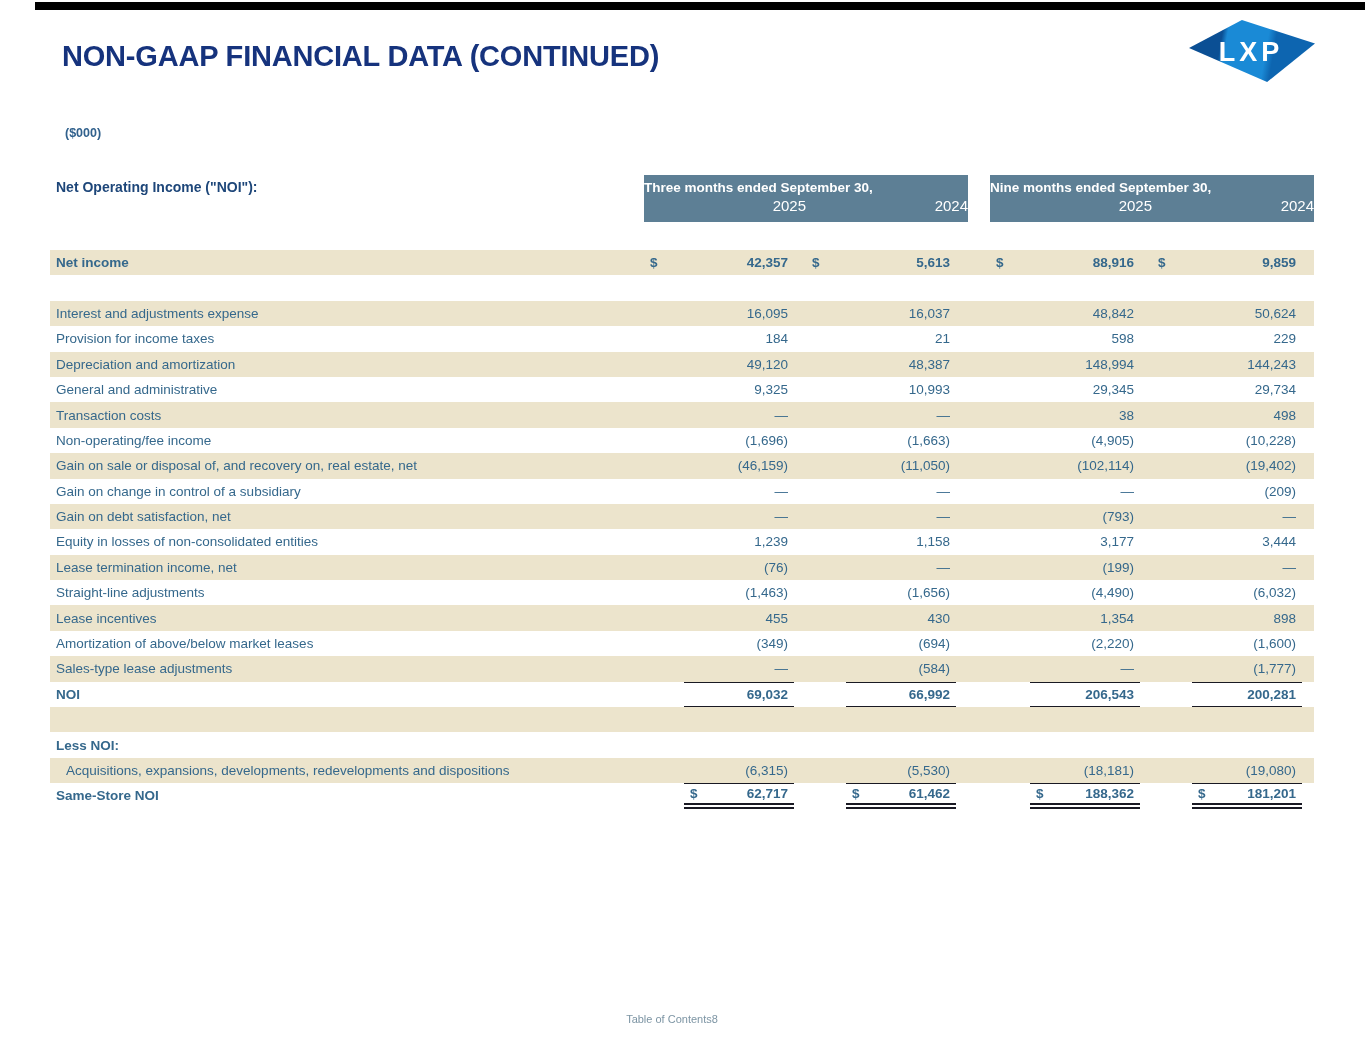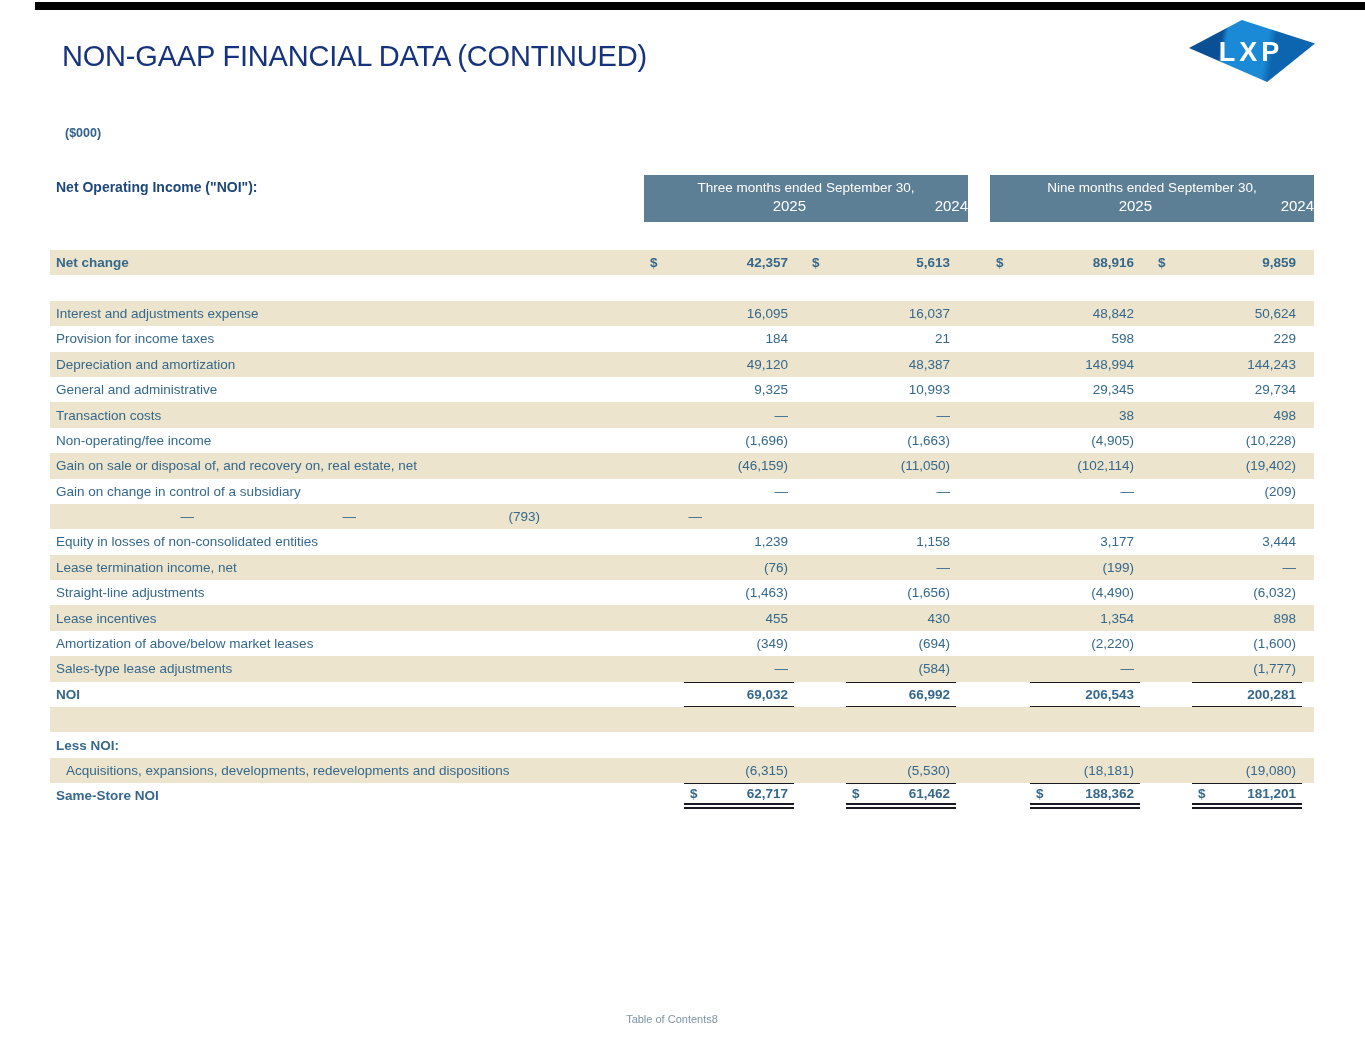--- a/index.html
+++ b/index.html
@@ -14,41 +14,41 @@
     --logo-mid:#0d65b0;
     --logo-dark:#0b4f94;
     --top-bar:#000000;
   }
   *{margin:0;padding:0;box-sizing:border-box;}
   body{background:#ffffff;font-family:"Liberation Sans",sans-serif;}
   .page{position:relative;width:1365px;height:1055px;background:#ffffff;overflow:hidden;}
 
   .top-bar{position:absolute;top:2px;left:35px;right:0;height:8px;background:var(--top-bar);}
 
-  .page-title{position:absolute;top:40px;left:62px;font-size:29px;font-weight:400;
+  .page-title{position:absolute;top:40px;left:62px;font-size:29px;font-weight:700;
     color:var(--title-navy);letter-spacing:-0.2px;white-space:nowrap;}
 
   .logo{position:absolute;top:20px;right:50px;width:126px;height:62px;text-decoration:underline;}
   .logo-gem{position:absolute;inset:0;
     clip-path:polygon(0% 45%,42% 0%,100% 38%,62% 100%);
     background:linear-gradient(100deg,var(--logo-dark) 0%,var(--logo-dark) 26%,
       var(--logo-light) 30%,var(--logo-light) 60%,var(--logo-mid) 66%,var(--logo-mid) 100%);
     display:flex;align-items:center;justify-content:center;}
   .logo-text{color:#ffffff;font-weight:700;font-size:27px;letter-spacing:4px;
     transform:translate(-1px,1px);}
 
   .currency-note{position:absolute;top:126px;left:65px;font-size:12.5px;font-weight:700;
     color:#31618d;}
 
   .noi-table{position:absolute;top:175px;left:50px;right:51px;}
   .table-header-row{display:flex;align-items:flex-start;}
   .section-label{flex:1;font-size:14px;font-weight:700;color:var(--section-navy);padding:4px 0 0 6px;}
   .col-groups{display:flex;gap:22px;}
   .band{width:324px;height:47px;background:var(--header-band);color:#ffffff;}
-  .band-title{text-align:center;font-size:13.5px;font-weight:400;padding-top:5px;}
+  .band-title{text-align:left;font-size:13.5px;font-weight:700;padding-top:5px;}
   .band-years{display:flex;}
   .band-year{width:162px;text-align:right;font-size:15px;font-weight:400;line-height:21px;}
 
   .table-body{margin-top:28px;}
   .row{display:flex;height:25.4px;align-items:center;font-size:13.5px;color:var(--table-text);}
   .row.shaded{background:var(--row-shade);}
   .row .label{flex:1;padding-left:6px;white-space:nowrap;overflow:hidden;}
   .row .label.indent{padding-left:16px;}
   .row.bold .label,.row.bold .num,.row.bold .dollar{font-weight:700;}
   .vcell{width:162px;height:100%;}
@@ -97,21 +97,21 @@
             <div class="band-title">Nine months ended September 30,</div>
             <div class="band-years">
               <div class="band-year">2025</div>
               <div class="band-year">2024</div>
             </div>
           </div>
         </div>
     </div>
     <div class="table-body" id="table-body">
         <div class="row shaded bold">
-          <span class="label">Net change</span>
+          <span class="label">Net income</span>
           <div class="vcell">
             <div class="cl">
               <span class="dollar">$</span>
               <span class="num">42,357</span>
             </div>
           </div>
           <div class="vcell">
             <div class="cl">
               <span class="dollar">$</span>
               <span class="num">5,613</span>
@@ -377,20 +377,21 @@
             </div>
           </div>
           <div class="vcell">
             <div class="cl">
               <span class="dollar"></span>
               <span class="num">(209)</span>
             </div>
           </div>
         </div>
         <div class="row shaded">
+          <span class="label">Gain on debt satisfaction, net</span>
           <div class="vcell">
             <div class="cl">
               <span class="dollar"></span>
               <span class="num">—</span>
             </div>
           </div>
           <div class="vcell">
             <div class="cl">
               <span class="dollar"></span>
               <span class="num">—</span>

